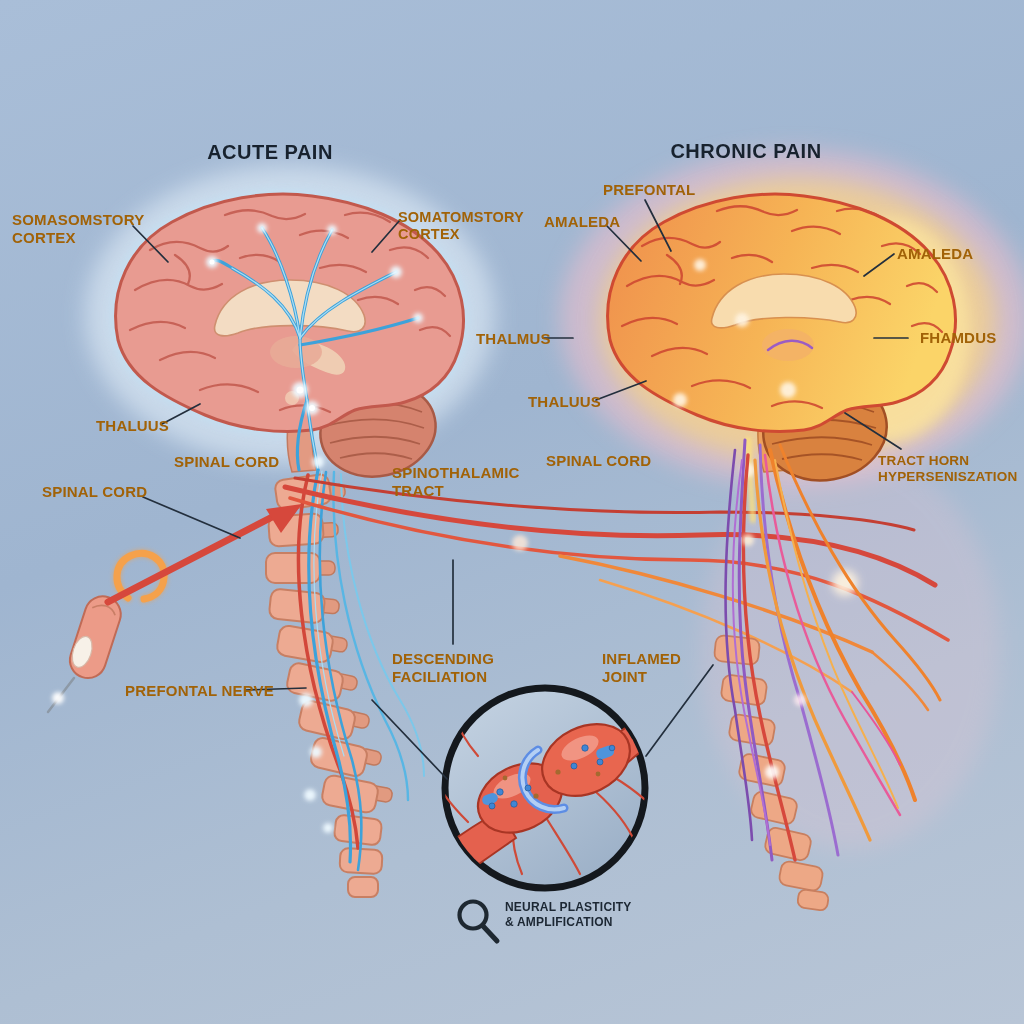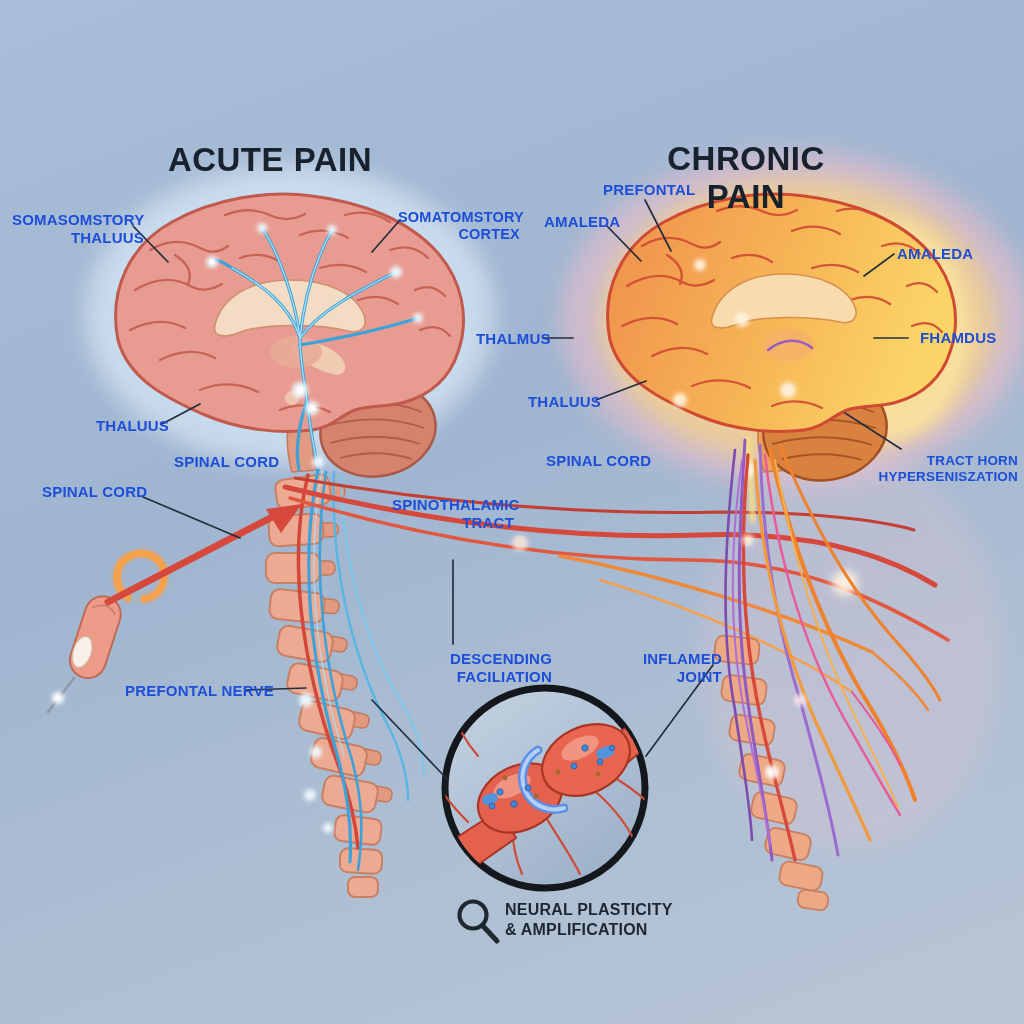--- a/index.html
+++ b/index.html
@@ -8,29 +8,29 @@
     background:linear-gradient(160deg,#a9bed8 0%,#9fb5d0 42%,#aebfd3 72%,#b8c5d6 100%);
     font-family:"Liberation Sans",sans-serif;
   }
   #stage{position:absolute;inset:0;width:1024px;height:1024px;}
   svg.art{position:absolute;left:0;top:0;}
   .title{
     position:absolute;left:0;right:0;top:56px;text-align:center;
     font-size:31px;font-weight:bold;color:#151f2b;letter-spacing:1px;
   }
   .subhead{
-    position:absolute;font-size:33px;font-weight:bold;color:#18222e;letter-spacing:.5px;text-align:center;
+    position:absolute;font-size:20px;font-weight:bold;color:#18222e;letter-spacing:.5px;text-align:center;
   }
   .lbl{
-    position:absolute;font-size:15px;font-weight:bold;color:#1d4ed8;
-    line-height:1.2;letter-spacing:.2px;text-align:right;white-space:normal;
+    position:absolute;font-size:15px;font-weight:bold;color:#a16207;
+    line-height:1.2;letter-spacing:.2px;text-align:left;white-space:normal;
   }
   .lbl.small{font-size:13.5px;}
   .caption{
-    position:absolute;left:505px;top:900px;font-size:16px;font-weight:bold;
+    position:absolute;left:505px;top:900px;font-size:12px;font-weight:bold;
     color:#1c2733;line-height:1.25;text-align:left;letter-spacing:.2px;
   }
 </style>
 </head>
 <body>
 
 <div id="stage">
 
 <svg class="art" width="1024" height="1024" viewBox="0 0 1024 1024">
   <defs>
@@ -343,26 +343,26 @@
   <g fill="none" stroke="#1e2831" stroke-linecap="round">
     <circle cx="473" cy="915" r="13.5" stroke-width="4.2"></circle>
     <line x1="483" y1="926" x2="497" y2="941" stroke-width="5"></line>
   </g>
 </svg>
 
 
 <div class="subhead" style="left:150px;top:141px;width:240px;">ACUTE PAIN</div>
 <div class="subhead" style="left:626px;top:140px;width:240px;">CHRONIC PAIN</div>
 
-<div class="lbl" style="left:12px;top:211px;width:132px;">SOMASOMSTORY THALUUS</div>
+<div class="lbl" style="left:12px;top:211px;width:132px;">SOMASOMSTORY CORTEX</div>
 <div class="lbl" style="left:398px;top:209px;width:122px;font-size:14.5px;">SOMATOMSTORY CORTEX</div>
 <div class="lbl" style="left:96px;top:417px;">THALUUS</div>
 <div class="lbl" style="left:174px;top:453px;">SPINAL CORD</div>
 <div class="lbl" style="left:42px;top:483px;">SPINAL CORD</div>
-<div class="lbl" style="left:392px;top:496px;width:122px;">SPINOTHALAMIC TRACT</div>
+<div class="lbl" style="left:392px;top:464px;width:122px;">SPINOTHALAMIC TRACT</div>
 <div class="lbl" style="left:125px;top:682px;">PREFONTAL NERVE</div>
 <div class="lbl" style="left:392px;top:650px;width:160px;">DESCENDING FACILIATION</div>
 <div class="lbl" style="left:603px;top:181px;">PREFONTAL</div>
 <div class="lbl" style="left:544px;top:213px;">AMALEDA</div>
 <div class="lbl" style="left:476px;top:330px;">THALMUS</div>
 <div class="lbl" style="left:528px;top:393px;">THALUUS</div>
 <div class="lbl" style="left:546px;top:452px;">SPINAL CORD</div>
 <div class="lbl" style="left:897px;top:245px;">AMALEDA</div>
 <div class="lbl" style="left:920px;top:329px;">FHAMDUS</div>
 <div class="lbl small" style="left:878px;top:453px;width:140px;">TRACT HORN HYPERSENISZATION</div>

